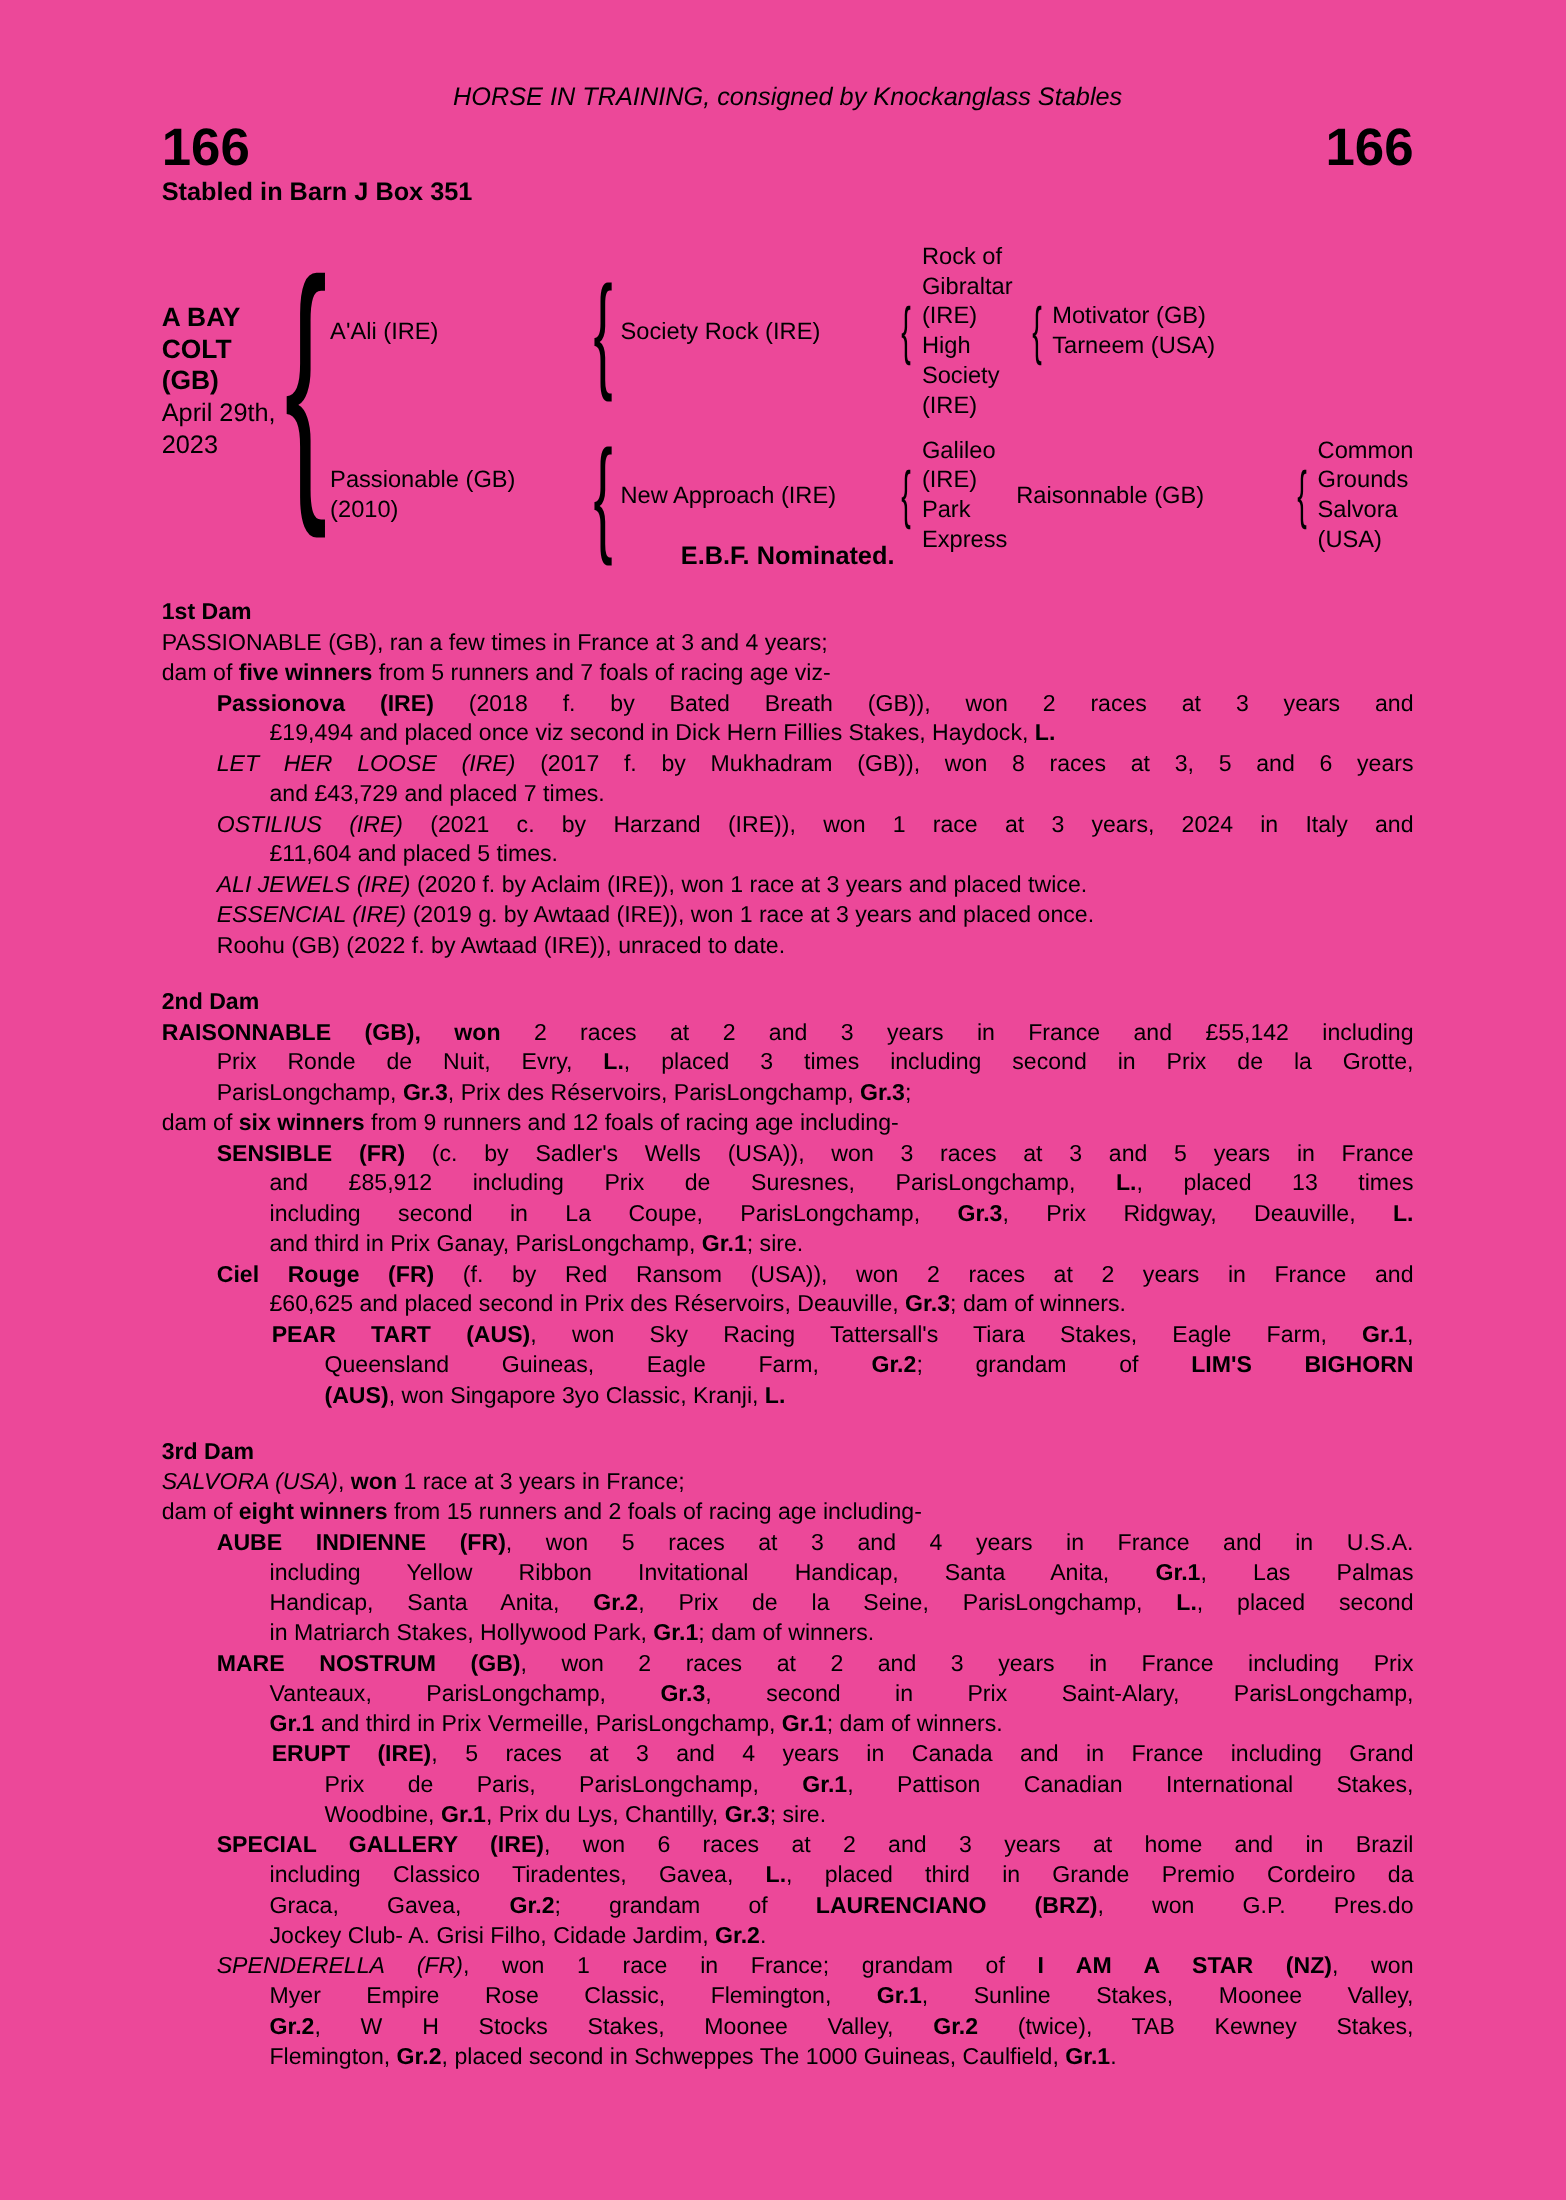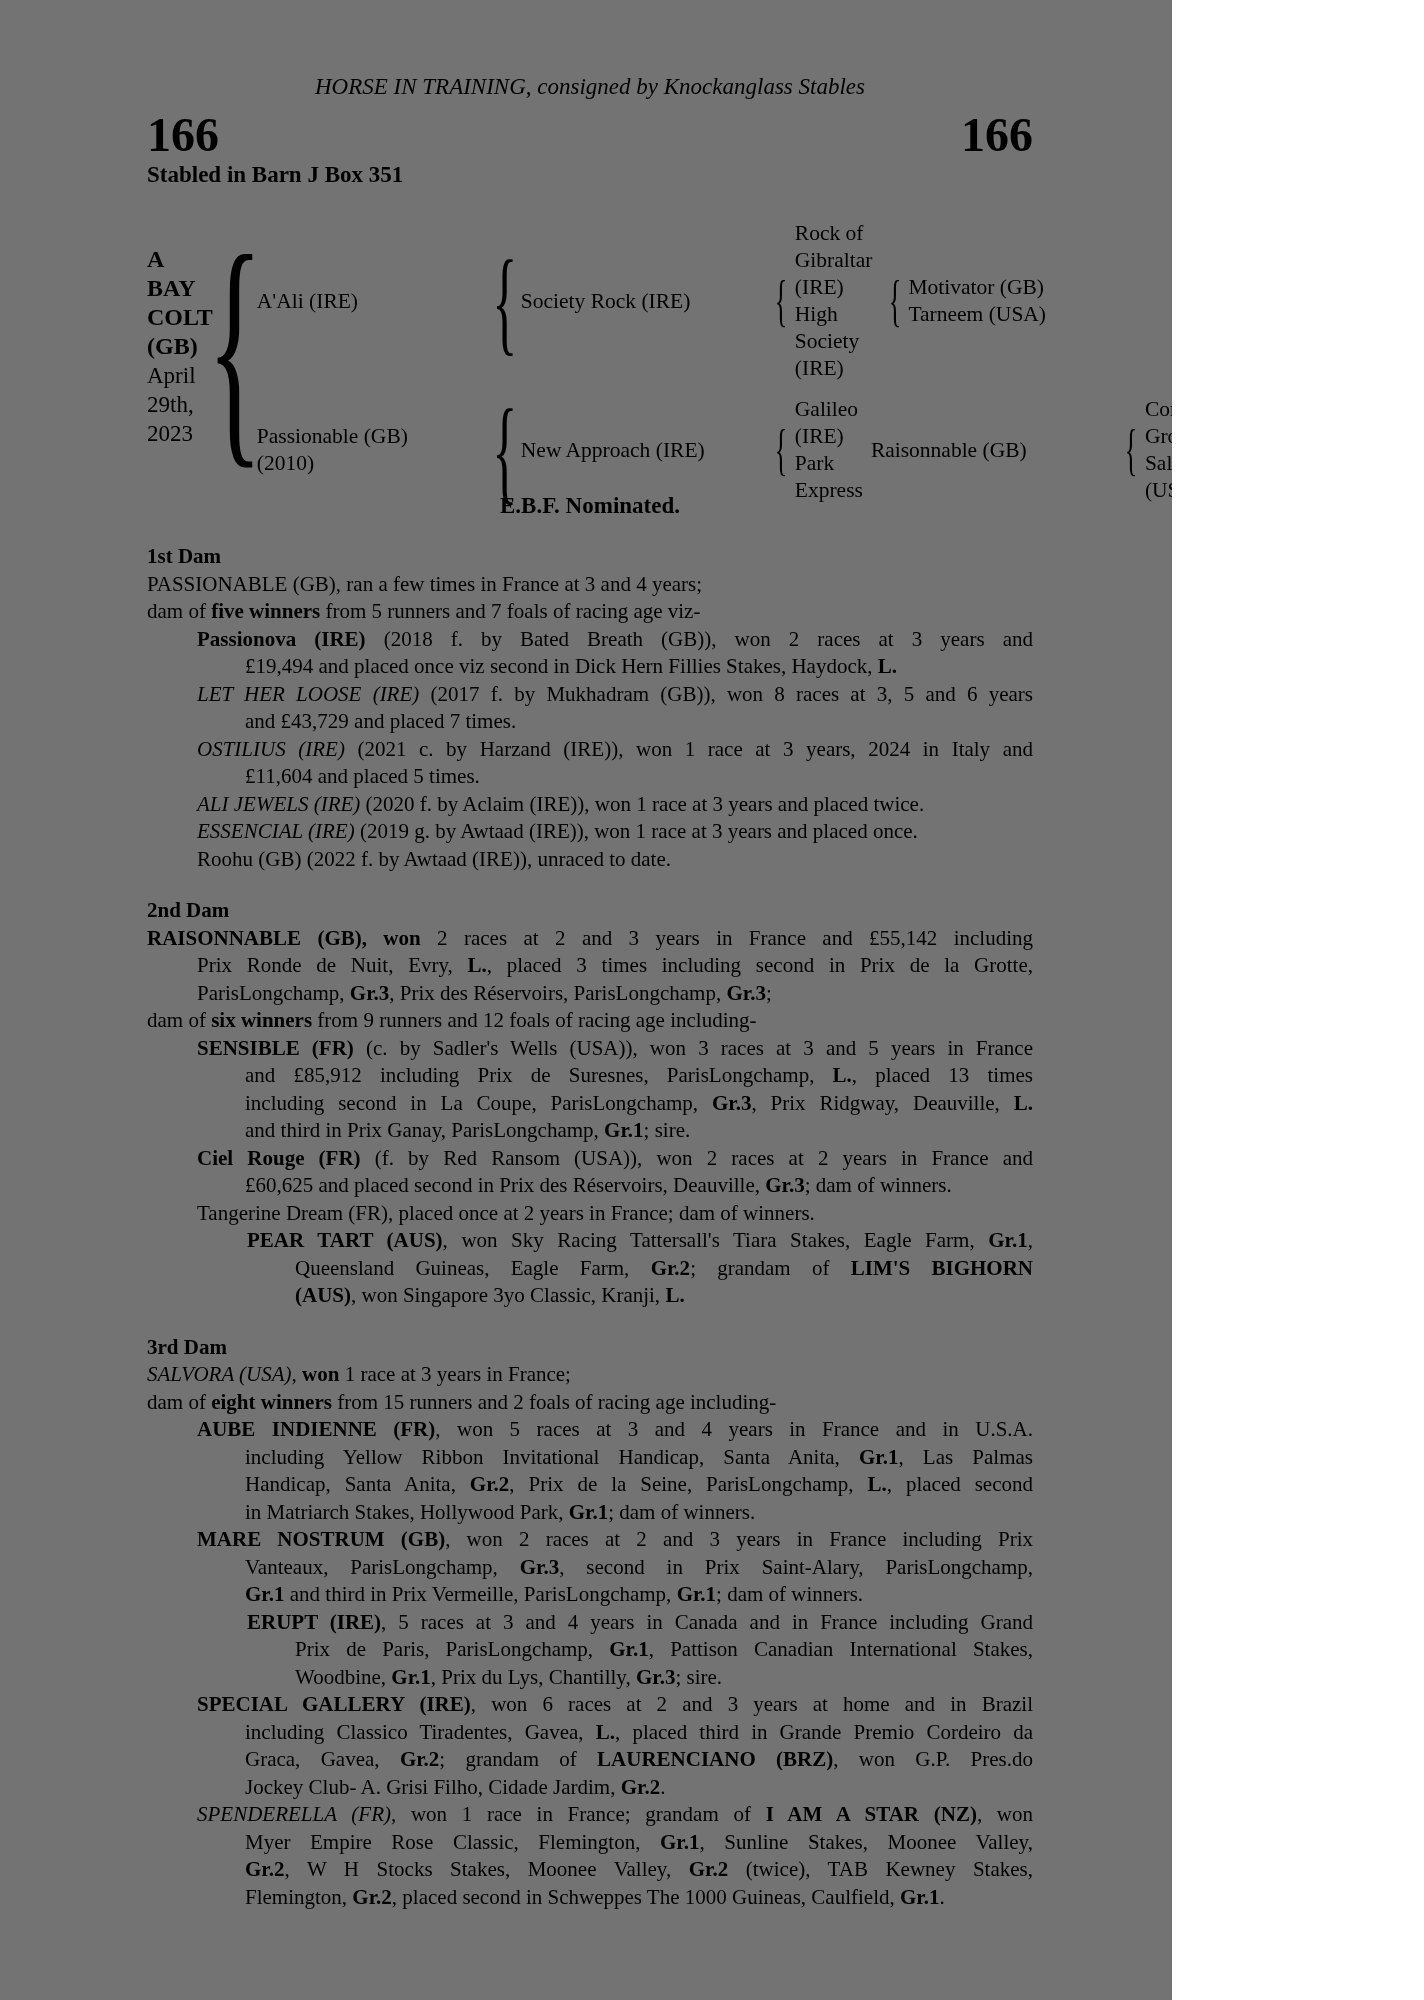--- a/index.html
+++ b/index.html
@@ -1,18 +1,18 @@
 <!DOCTYPE html>
 <html><head>
 <meta charset="utf-8">
 <style>
   html,body{margin:0;padding:0;background:#fff;color:#000;}
   body{width:1424px;height:2000px;font-family:"Liberation Sans", sans-serif;}
-  .page{position:relative;width:1172px;height:2000px;box-sizing:border-box;
-        padding:0 139px 0 147px;overflow:hidden;background:#737373;font-family:Liberation Serif, serif;}
+  .page{position:relative;width:1424px;height:2000px;box-sizing:border-box;
+        padding:0 139px 0 147px;overflow:hidden;background:#ec4899;}
   .consignor{padding-top:74px;text-align:center;font-style:italic;font-size:23px;line-height:26px;}
   .lot-row{display:flex;justify-content:space-between;align-items:flex-start;
            font-weight:bold;font-size:48px;line-height:46px;margin-top:12px;}
   .stabled{font-weight:bold;font-size:23px;line-height:27px;margin-top:3px;}
 
   
   .pedigree{display:flex;margin-top:32px;height:252px;}
   .ped-subject{width:250px;display:flex;flex-direction:column;justify-content:center;}
   .ped-subject-name{font-weight:bold;font-size:24px;line-height:29px;}
   .ped-subject-date{font-size:23px;line-height:29px;}
@@ -177,23 +177,20 @@
         <div class="para entry">
           <div class="line first"><span class="b">SENSIBLE (FR)</span><span> (c. by Sadler's Wells (USA)), won 3 races at 3 and 5 years in France</span></div>
           <div class="line"><span>and £85,912 including Prix de Suresnes, ParisLongchamp, </span><span class="b">L.</span><span>, placed 13 times</span></div>
           <div class="line"><span>including second in La Coupe, ParisLongchamp, </span><span class="b">Gr.3</span><span>, Prix Ridgway, Deauville, </span><span class="b">L.</span></div>
           <div class="line last"><span>and third in Prix Ganay, ParisLongchamp, </span><span class="b">Gr.1</span><span>; sire.</span></div>
         </div>
         <div class="para entry">
           <div class="line first"><span class="b">Ciel Rouge (FR)</span><span> (f. by Red Ransom (USA)), won 2 races at 2 years in France and</span></div>
           <div class="line last"><span>£60,625 and placed second in Prix des Réservoirs, Deauville, </span><span class="b">Gr.3</span><span>; dam of winners.</span></div>
         </div>
-        <div class="para entry">
-          <div class="line first last"><span>Tangerine Dream (FR), placed once at 2 years in France; dam of winners.</span></div>
-        </div>
         <div class="para entry2">
           <div class="line first"><span class="b">PEAR TART (AUS)</span><span>, won Sky Racing Tattersall's Tiara Stakes, Eagle Farm, </span><span class="b">Gr.1</span><span>,</span></div>
           <div class="line"><span>Queensland Guineas, Eagle Farm, </span><span class="b">Gr.2</span><span>; grandam of </span><span class="b">LIM'S BIGHORN</span></div>
           <div class="line last"><span class="b">(AUS)</span><span>, won Singapore 3yo Classic, Kranji, </span><span class="b">L.</span></div>
         </div>
       </div>
       <div class="section">
         <div class="sec-heading">3rd Dam</div>
         <div class="para flush">
           <div class="line first last"><span class="i">SALVORA (USA)</span><span>, </span><span class="b">won</span><span> 1 race at 3 years in France;</span></div>

